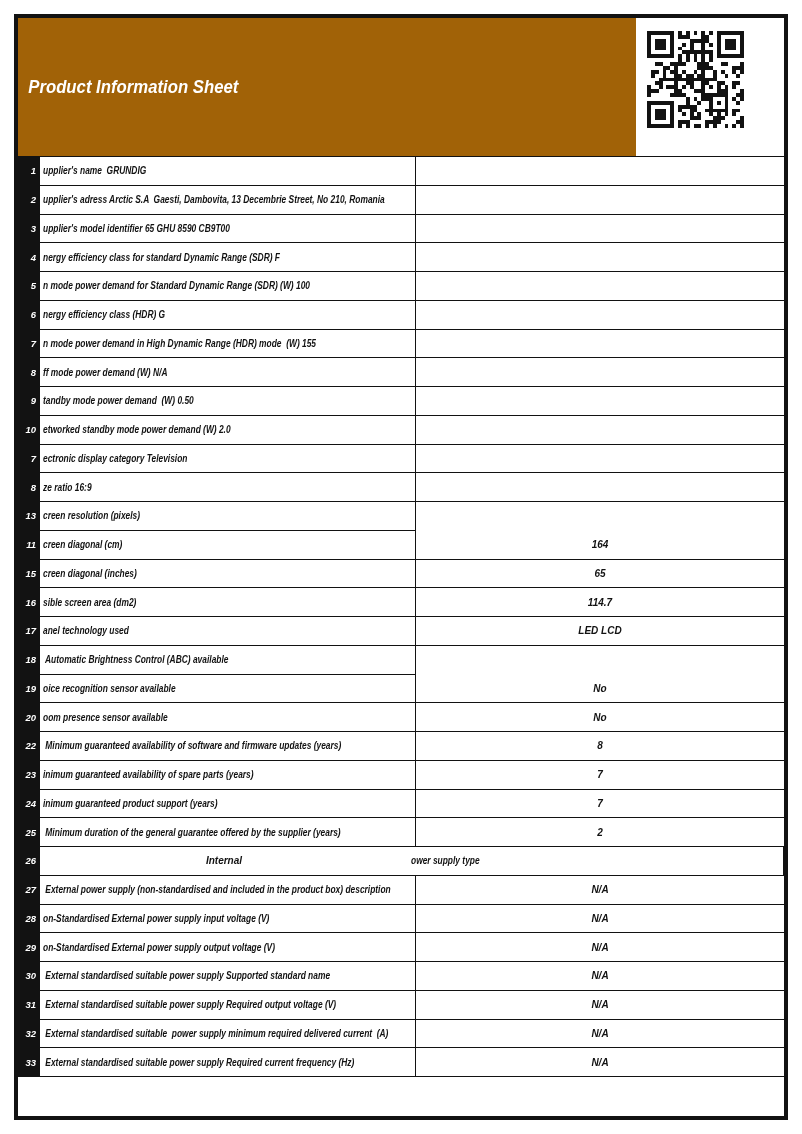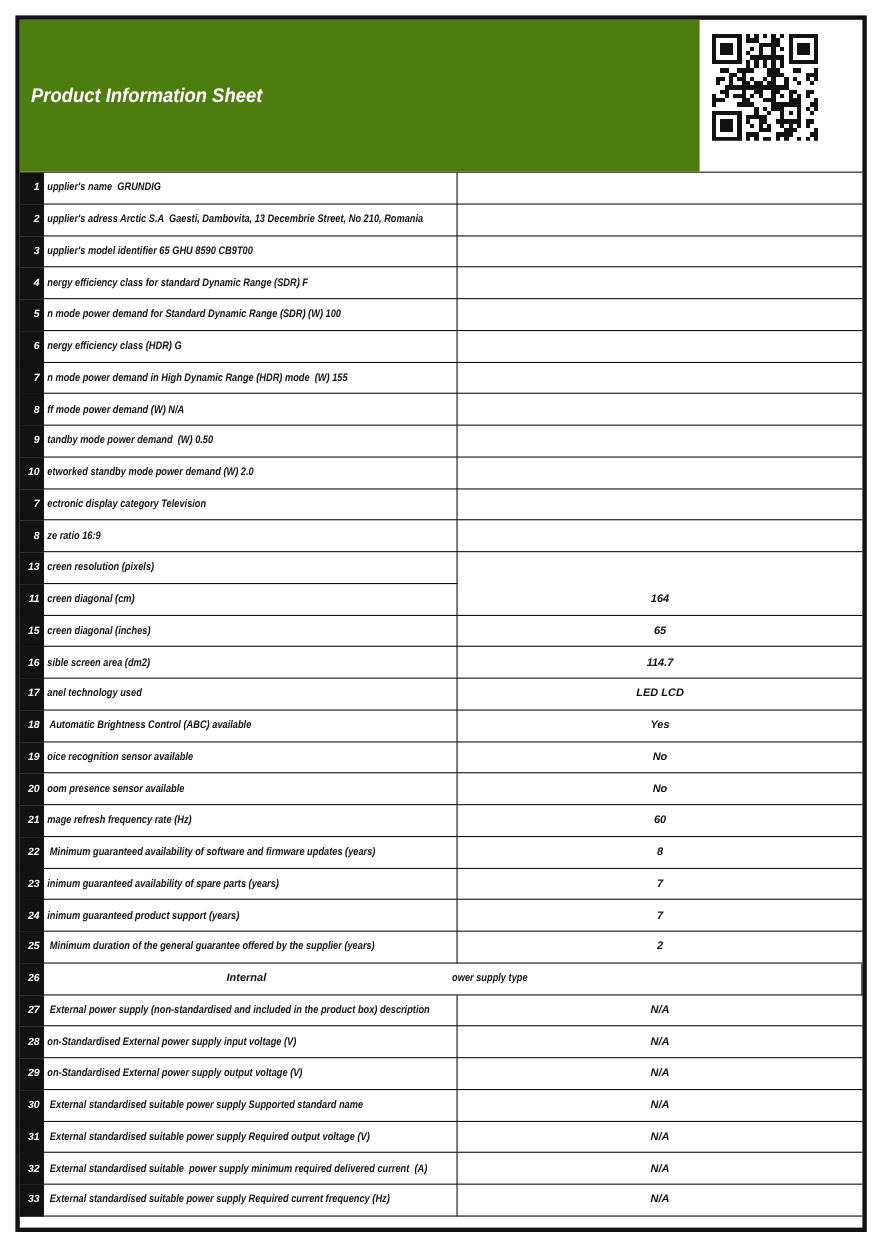--- a/index.html
+++ b/index.html
@@ -1,19 +1,19 @@
 <!DOCTYPE html>
 <html><head>
 <meta charset="utf-8">
 <style>
   html,body{margin:0;padding:0;background:#ffffff;}
   body{position:relative;width:802px;height:1134px;font-family:"Liberation Sans",sans-serif;}
   .sheet{position:absolute;left:14px;top:14px;width:774px;height:1106px;box-sizing:border-box;border:4px solid #121212;background:#fff;}
   .header{position:relative;height:138px;}
-  .title-block{position:absolute;left:0;top:0;width:618px;height:100%;background:#4d7c0f;display:flex;align-items:center;}
+  .title-block{position:absolute;left:0;top:0;width:618px;height:100%;background:#a16207;display:flex;align-items:center;}
   .title{color:#ffffff;font-size:18px;font-weight:700;font-style:italic;padding-left:11px;transform:scaleX(.93);transform-origin:0 50%;white-space:pre;}
   .qr{position:absolute;top:13px;right:40px;width:97px;height:97px;background:#fff;}
   .qr svg{display:block;width:100%;height:100%;}
   .spec-table{border-top:1px solid #121212;}
   .row{display:flex;height:28.75px;box-sizing:border-box;}
   .cell{box-sizing:border-box;height:100%;display:flex;align-items:center;font-weight:700;font-style:italic;font-size:10px;color:#121212;border-bottom:1px solid #121212;overflow:hidden;}
   .num{width:22px;background:#121212;color:#fff;justify-content:flex-end;padding-right:4px;font-size:9.5px;}
   .label{width:376px;border-right:1px solid #121212;padding-left:3px;}
   .label .t{transform:scaleX(.84);transform-origin:0 50%;white-space:pre;}
   .value{flex:1;justify-content:center;white-space:pre;}
@@ -149,42 +149,34 @@
     <div class="cell label">
       <span class="t">anel technology used</span>
     </div>
     <div class="cell value">LED LCD</div>
   </div>
       <div class="row">
     <div class="cell num">18</div>
     <div class="cell label">
       <span class="t"> Automatic Brightness Control (ABC) available</span>
     </div>
-    <div class="cell value">Yes</div>
   </div>
       <div class="row">
     <div class="cell num">19</div>
     <div class="cell label">
       <span class="t">oice recognition sensor available</span>
     </div>
     <div class="cell value">No</div>
   </div>
       <div class="row">
     <div class="cell num">20</div>
     <div class="cell label">
       <span class="t">oom presence sensor available</span>
     </div>
     <div class="cell value">No</div>
-  </div>
-      <div class="row">
-    <div class="cell num">21</div>
-    <div class="cell label">
-      <span class="t">mage refresh frequency rate (Hz)</span>
-    </div>
-    <div class="cell value">60</div>
   </div>
       <div class="row">
     <div class="cell num">22</div>
     <div class="cell label">
       <span class="t"> Minimum guaranteed availability of software and firmware updates (years)</span>
     </div>
     <div class="cell value">8</div>
   </div>
       <div class="row">
     <div class="cell num">23</div>

